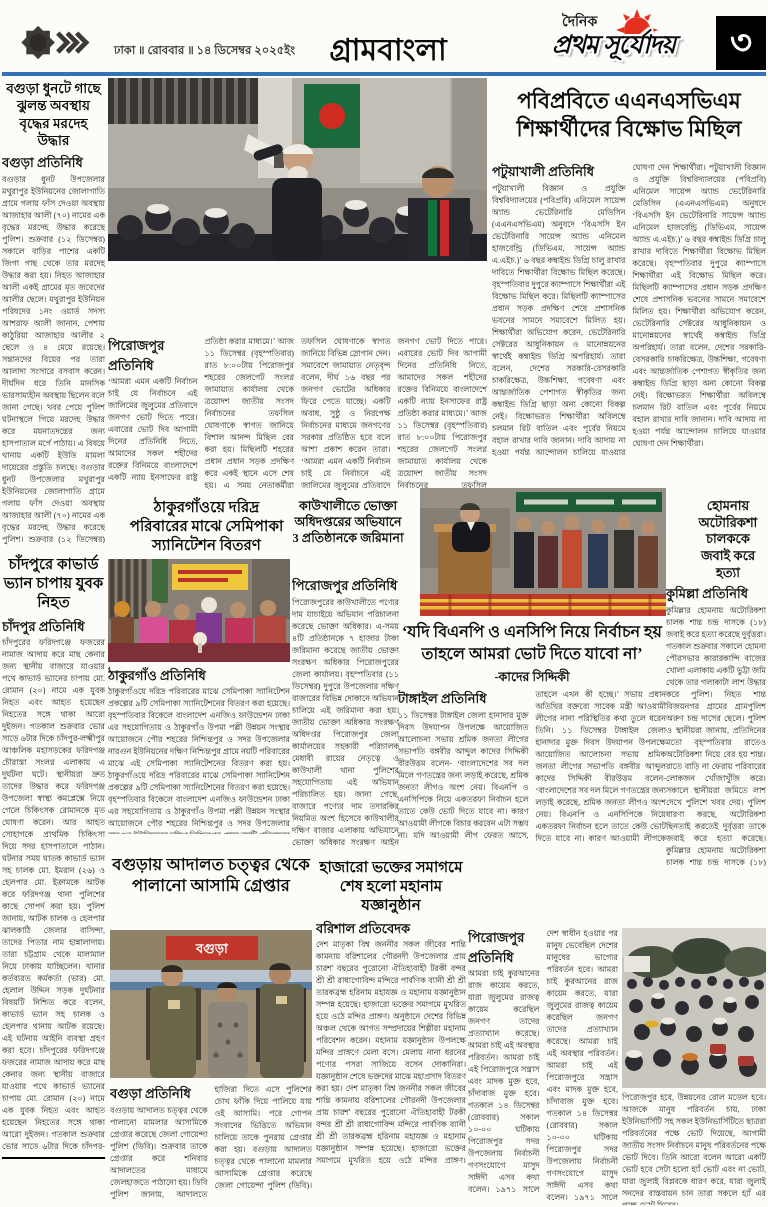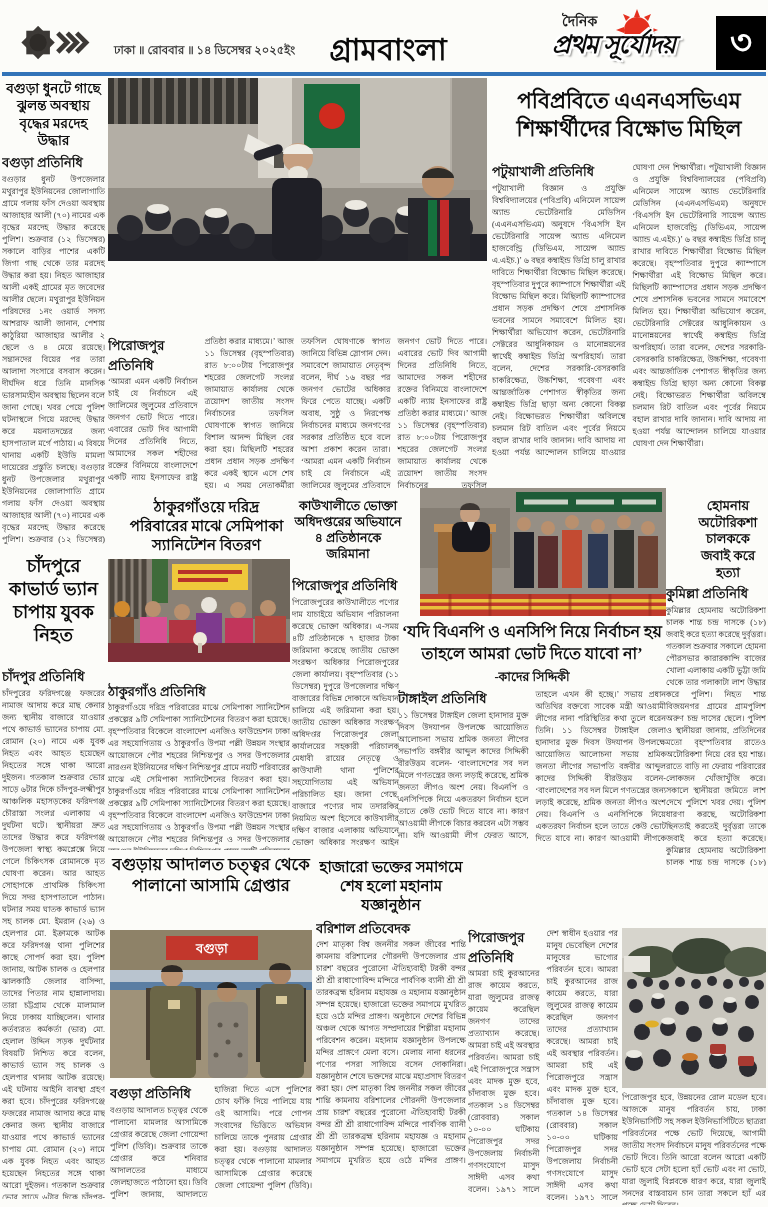--- a/index.html
+++ b/index.html
@@ -71,22 +71,22 @@
   </div>
   <div class="abs pagenum" style="left:716px;top:16px;width:50px;height:54px;">৩</div>
   <div class="abs bluerule" style="left:2px;top:72px;width:764px;height:4px;"></div>
 
   <div class="abs" style="left:2px;top:80px;width:103px;">
     <div class="hl" style="font-size:13.5px;min-height:56px;">বগুড়া ধুনটে গাছে ঝুলন্ত অবস্থায় বৃদ্ধের মরদেহ উদ্ধার</div>
     <div class="body" style="height:392px;margin-top:4px;">
       <b class="byline">বগুড়া প্রতিনিধি</b>
       <span>বগুড়ার ধুনট উপজেলার মথুরাপুর ইউনিয়নের জোলাগাতি গ্রামে গলায় ফাঁস দেওয়া অবস্থায় আজাহার আলী (৭০) নামের এক বৃদ্ধের মরদেহ উদ্ধার করেছে পুলিশ। শুক্রবার (১২ ডিসেম্বর) সকালে বাড়ির পাশের একটি জিগা গাছ থেকে তার মরদেহ উদ্ধার করা হয়। নিহত আজাহার আলী একই গ্রামের মৃত জবেদের আলীর ছেলে। মথুরাপুর ইউনিয়ন পরিষদের ১নং ওয়ার্ড সদস্য আশরাফ আলী জানান, পেশায় কাঠুরিয়া আজাহার আলীর ২ ছেলে ও ৪ মেয়ে রয়েছে। সন্তানদের বিয়ের পর তারা আলাদা সংসারে বসবাস করেন। দীর্ঘদিন ধরে তিনি মানসিক ভারসাম্যহীন অবস্থায় ছিলেন বলে জানা গেছে। খবর পেয়ে পুলিশ ঘটনাস্থলে গিয়ে মরদেহ উদ্ধার করে ময়নাতদন্তের জন্য হাসপাতাল মর্গে পাঠায়। এ বিষয়ে থানায় একটি ইউডি মামলা দায়েরের প্রস্তুতি চলছে। বগুড়ার ধুনট উপজেলার মথুরাপুর ইউনিয়নের জোলাগাতি গ্রামে গলায় ফাঁস দেওয়া অবস্থায় আজাহার আলী (৭০) নামের এক বৃদ্ধের মরদেহ উদ্ধার করেছে পুলিশ। শুক্রবার (১২ ডিসেম্বর) সকালে বাড়ির পাশের একটি জিগা গাছ থেকে তার মরদেহ উদ্ধার করা হয়। নিহত আজাহার আলী একই গ্রামের মৃত জবেদের আলীর ছেলে। মথুরাপুর ইউনিয়ন পরিষদের ১নং ওয়ার্ড সদস্য আশরাফ আলী জানান, পেশায় কাঠুরিয়া আজাহার আলীর ২ ছেলে ও ৪ মেয়ে রয়েছে। সন্তানদের বিয়ের পর তারা আলাদা সংসারে বসবাস করেন। দীর্ঘদিন ধরে তিনি মানসিক ভারসাম্যহীন অবস্থায় ছিলেন বলে জানা গেছে। খবর পেয়ে পুলিশ ঘটনাস্থলে গিয়ে মরদেহ উদ্ধার করে ময়নাতদন্তের জন্য হাসপাতাল মর্গে পাঠায়। এ বিষয়ে থানায় একটি ইউডি মামলা দায়েরের প্রস্তুতি চলছে।</span>
     </div>
-    <div class="hl" style="font-size:18px;margin-top:10px;min-height:54px;">চাঁদপুরে কাভার্ড ভ্যান চাপায় যুবক নিহত</div>
-    <div class="body" style="height:532px;margin-top:20px;">
+    <div class="hl" style="font-size:15px;margin-top:10px;min-height:54px;">চাঁদপুরে কাভার্ড ভ্যান চাপায় যুবক নিহত</div>
+    <div class="body" style="height:532px;margin-top:4px;">
       <b class="byline">চাঁদপুর প্রতিনিধি</b>
       <span>চাঁদপুরের ফরিদগঞ্জে ফজরের নামাজ আদায় করে মাছ কেনার জন্য স্থানীয় বাজারে যাওয়ার পথে কাভার্ড ভ্যানের চাপায় মো. রোমান (২০) নামে এক যুবক নিহত এবং আহত হয়েছেন নিহতের সঙ্গে থাকা আরো দুইজন। গতকাল শুক্রবার ভোর সাড়ে ৬টার দিকে চাঁদপুর-লক্ষ্মীপুর আঞ্চলিক মহাসড়কের ফরিদগঞ্জ চৌরাস্তা সংলগ্ন এলাকায় এ দুর্ঘটনা ঘটে। স্থানীয়রা দ্রুত তাদের উদ্ধার করে ফরিদগঞ্জ উপজেলা স্বাস্থ্য কমপ্লেক্সে নিয়ে গেলে চিকিৎসক রোমানকে মৃত ঘোষণা করেন। আর আহত সোহাগকে প্রাথমিক চিকিৎসা দিয়ে সদর হাসপাতালে পাঠান। ঘটনার সময় ঘাতক কাভার্ড ভ্যান সহ চালক মো. ইমরান (২৬) ও হেলপার মো. ইক্রামকে আটক করে ফরিদগঞ্জ থানা পুলিশের কাছে সোপর্দ করা হয়। পুলিশ জানায়, আটক চালক ও হেলপার ঝালকাঠি জেলার বাসিন্দা, তাদের পিতার নাম হান্নালাদায়। তারা চট্টগ্রাম থেকে মালামাল নিয়ে ঢাকায় যাচ্ছিলেন। থানার কর্তব্যরত কর্মকর্তা (ভার) মো. হেলাল উদ্দিন সড়ক দুর্ঘটনার বিষয়টি নিশ্চিত করে বলেন, কাভার্ড ভ্যান সহ চালক ও হেলপার থানায় আটক রয়েছে। এই ঘটনায় আইনি ব্যবস্থা গ্রহণ করা হবে। চাঁদপুরের ফরিদগঞ্জে ফজরের নামাজ আদায় করে মাছ কেনার জন্য স্থানীয় বাজারে যাওয়ার পথে কাভার্ড ভ্যানের চাপায় মো. রোমান (২০) নামে এক যুবক নিহত এবং আহত হয়েছেন নিহতের সঙ্গে থাকা আরো দুইজন। গতকাল শুক্রবার ভোর সাড়ে ৬টার দিকে চাঁদপুর-লক্ষ্মীপুর আঞ্চলিক মহাসড়কের ফরিদগঞ্জ চৌরাস্তা সংলগ্ন এলাকায় এ দুর্ঘটনা ঘটে। স্থানীয়রা দ্রুত তাদের উদ্ধার করে ফরিদগঞ্জ উপজেলা স্বাস্থ্য কমপ্লেক্সে নিয়ে গেলে চিকিৎসক রোমানকে মৃত ঘোষণা করেন। আর আহত সোহাগকে প্রাথমিক চিকিৎসা দিয়ে সদর হাসপাতালে পাঠান। ঘটনার সময় ঘাতক কাভার্ড ভ্যান সহ চালক মো. ইমরান (২৬) ও হেলপার মো. ইক্রামকে আটক করে ফরিদগঞ্জ থানা পুলিশের কাছে সোপর্দ করা হয়। পুলিশ জানায়, আটক চালক ও হেলপার ঝালকাঠি জেলার বাসিন্দা, তাদের পিতার নাম হান্নালাদায়। তারা চট্টগ্রাম থেকে মালামাল নিয়ে ঢাকায় যাচ্ছিলেন। থানার কর্তব্যরত কর্মকর্তা (ভার) মো. হেলাল উদ্দিন সড়ক দুর্ঘটনার বিষয়টি নিশ্চিত করে বলেন, কাভার্ড ভ্যান সহ চালক ও হেলপার থানায় আটক রয়েছে। এই ঘটনায় আইনি ব্যবস্থা গ্রহণ করা হবে।</span>
     </div>
     <div class="endrule" style="margin-top:8px;"></div>
   </div>
 
   <div class="abs photo" style="left:108px;top:78px;width:379px;height:183px;">
     <svg viewBox="0 0 379 183">
       <rect width="379" height="183" fill="#b3aea5"></rect>
       <rect y="110" width="379" height="73" fill="#938e85"></rect>
@@ -164,27 +164,27 @@
           <rect x="88" y="54" width="26" height="40" fill="#7e3a8e"></rect>
         <circle cx="130" cy="51" r="8" fill="#b9906e"></circle>
           <rect x="117" y="59" width="28" height="36" fill="#c2355b"></rect>
         <circle cx="160" cy="49" r="8" fill="#b9906e"></circle>
           <rect x="147" y="57" width="31" height="40" fill="#b0483f"></rect>
         <rect y="84" width="182" height="19" fill="#7e2f38"></rect>
         <circle cx="92" cy="80" r="7" fill="#efeadb"></circle>
           <rect x="90" y="84" width="4" height="10" fill="#cfc9b8"></rect>
       </svg>
     </div>
-    <div class="body" style="height:168px;margin-top:20px;">
+    <div class="body" style="height:168px;margin-top:4px;">
       <b class="byline">ঠাকুরগাঁও প্রতিনিধি</b>
       <span>ঠাকুরগাঁওয়ে দরিদ্র পরিবারের মাঝে সেমিপাকা স্যানিটেশন প্রকল্পের ৯টি সেমিপাকা স্যানিটেশনের বিতরণ করা হয়েছে। বৃহস্পতিবার বিকেলে বাংলাদেশ এনজিও ফাউন্ডেশন ঢাকা এর সহযোগিতায় ও ঠাকুরগাঁও উপমা পল্লী উন্নয়ন সংস্থার আয়োজনে পৌর শহরের নিশ্চিন্তপুর ও সদর উপজেলার নারগুন ইউনিয়নের দক্ষিণ নিশ্চিন্তপুর গ্রামে নয়টি পরিবারের মাঝে এই সেমিপাকা স্যানিটেশনের বিতরণ করা হয়। ঠাকুরগাঁওয়ে দরিদ্র পরিবারের মাঝে সেমিপাকা স্যানিটেশন প্রকল্পের ৯টি সেমিপাকা স্যানিটেশনের বিতরণ করা হয়েছে। বৃহস্পতিবার বিকেলে বাংলাদেশ এনজিও ফাউন্ডেশন ঢাকা এর সহযোগিতায় ও ঠাকুরগাঁও উপমা পল্লী উন্নয়ন সংস্থার আয়োজনে পৌর শহরের নিশ্চিন্তপুর ও সদর উপজেলার নারগুন ইউনিয়নের দক্ষিণ নিশ্চিন্তপুর গ্রামে নয়টি পরিবারের মাঝে এই সেমিপাকা স্যানিটেশনের বিতরণ করা হয়। ঠাকুরগাঁওয়ে দরিদ্র পরিবারের মাঝে সেমিপাকা স্যানিটেশন প্রকল্পের ৯টি সেমিপাকা স্যানিটেশনের বিতরণ করা হয়েছে। বৃহস্পতিবার বিকেলে বাংলাদেশ এনজিও ফাউন্ডেশন ঢাকা এর সহযোগিতায় ও ঠাকুরগাঁও উপমা পল্লী উন্নয়ন সংস্থার আয়োজনে পৌর শহরের নিশ্চিন্তপুর ও সদর উপজেলার নারগুন ইউনিয়নের দক্ষিণ নিশ্চিন্তপুর গ্রামে নয়টি পরিবারের মাঝে এই সেমিপাকা স্যানিটেশনের বিতরণ করা হয়।</span>
     </div>
   </div>
 
-  <div class="abs hl" style="left:292px;top:498px;width:112px;font-size:12.5px;">কাউখালীতে ভোক্তা অধিদপ্তরের অভিযানে ৪ প্রতিষ্ঠানকে জরিমানা</div>
+  <div class="abs hl" style="left:292px;top:498px;width:112px;font-size:12.5px;">কাউখালীতে ভোক্তা অধিদপ্তরের অভিযানে 3 প্রতিষ্ঠানকে জরিমানা</div>
   <div class="abs body" style="left:292px;top:576px;width:107px;height:272px;">
     <b class="byline">পিরোজপুর প্রতিনিধি</b>
     <span>পিরোজপুরের কাউখালীতে পণ্যের দাম যাচাইয়ে অভিযান পরিচালনা করেছে ভোক্তা অধিকার। এ-সময় ৪টি প্রতিষ্ঠানকে ৭ হাজার টাকা জরিমানা করেছে জাতীয় ভোক্তা সংরক্ষণ অধিকার পিরোজপুরের জেলা কার্যালয়। বৃহস্পতিবার (১১ ডিসেম্বর) দুপুরে উপজেলার দক্ষিণ বাজারের বিভিন্ন দোকানে অভিযান চালিয়ে এই জরিমানা করা হয়। জাতীয় ভোক্তা অধিকার সংরক্ষণ অধিদপ্তর পিরোজপুর জেলা কার্যালয়ের সহকারী পরিচালক মেধাবী রায়ের নেতৃত্বে ও কাউখালী থানা পুলিশের সহযোগিতায় এই অভিযান পরিচালিত হয়। জানা গেছে, বাজারে পণ্যের দাম তদারকির নিয়মিত অংশ হিসেবে কাউখালীর দক্ষিণ বাজার এলাকায় অভিযানে ভোক্তা অধিকার সংরক্ষণ আইন ২০০৯ অনুযায়ী বিভিন্ন অপরাধে গোবিন্দ মিষ্টান্ন ভান্ডারসহ বিভিন্ন প্রতিষ্ঠানকে এ জরিমানা করা হয়। পিরোজপুরের কাউখালীতে পণ্যের দাম যাচাইয়ে অভিযান পরিচালনা করেছে ভোক্তা অধিকার। এ-সময় ৪টি প্রতিষ্ঠানকে ৭ হাজার টাকা জরিমানা করেছে জাতীয় ভোক্তা সংরক্ষণ অধিকার পিরোজপুরের জেলা কার্যালয়। বৃহস্পতিবার (১১ ডিসেম্বর) দুপুরে উপজেলার দক্ষিণ বাজারের বিভিন্ন দোকানে অভিযান চালিয়ে এই জরিমানা করা হয়। জাতীয় ভোক্তা অধিকার সংরক্ষণ অধিদপ্তর পিরোজপুর জেলা কার্যালয়ের সহকারী পরিচালক মেধাবী রায়ের নেতৃত্বে ও কাউখালী থানা পুলিশের সহযোগিতায় এই অভিযান পরিচালিত হয়। জানা গেছে, বাজারে পণ্যের দাম তদারকির নিয়মিত অংশ হিসেবে কাউখালীর দক্ষিণ বাজার এলাকায় অভিযানে ভোক্তা অধিকার সংরক্ষণ আইন ২০০৯ অনুযায়ী বিভিন্ন অপরাধে গোবিন্দ মিষ্টান্ন ভান্ডারসহ বিভিন্ন প্রতিষ্ঠানকে এ জরিমানা করা হয়।</span>
   </div>
 
   <div class="abs photo" style="left:420px;top:488px;width:246px;height:128px;">
     <svg viewBox="0 0 246 128">
       <rect width="246" height="128" fill="#968f85"></rect>
       <rect x="0" y="20" width="90" height="60" fill="#857e74"></rect>
       <rect x="96" y="4" width="146" height="20" fill="#1e5b37"></rect>

